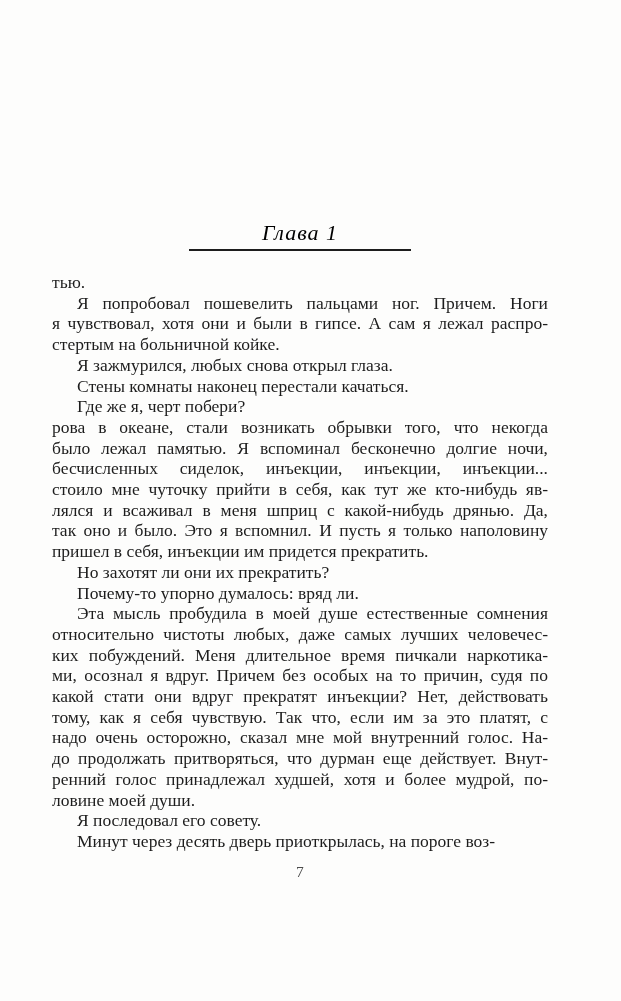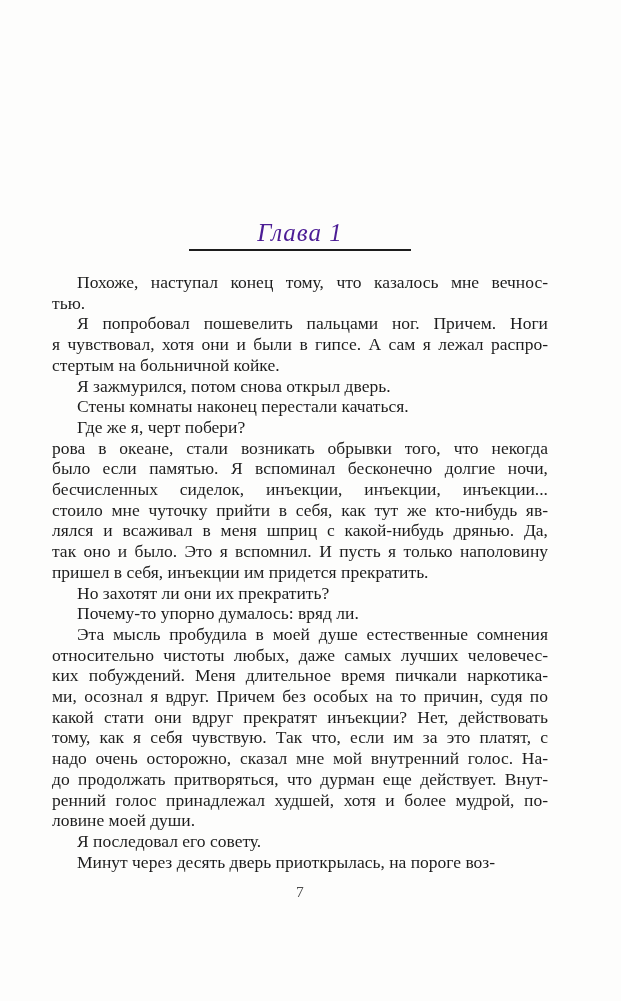--- a/index.html
+++ b/index.html
@@ -19,24 +19,24 @@
     left: 52px;
     top: 0;
     width: 496px;
   }
   .chapter-head {
     margin-top: 221px;
     text-align: center;
   }
   .chapter-title {
     font-style: italic;
-    font-size: 25px;
+    font-size: 22px;
     line-height: 24px;
     letter-spacing: 1px;
-    color: #4c1d95;
+    color: #000000;
   }
   .chapter-rule {
     width: 222px;
     height: 2px;
     background: #1d1d1d;
     margin: 4px auto 0 auto;
     border: none;
   }
   .body-text {
     margin-top: 21px;
@@ -66,30 +66,29 @@
 </head>
 <body>
 
 <div class="page-column">
   <div class="chapter-head">
     <div class="chapter-title">Глава 1</div>
     <div class="chapter-rule"></div>
   </div>
 
   <div class="body-text">
-      <div class="line para-start">Похоже, наступал конец тому, что казалось мне вечнос-</div>
       <div class="line para-end">тью.</div>
       <div class="line para-start">Я попробовал пошевелить пальцами ног. Причем. Ноги</div>
       <div class="line">я чувствовал, хотя они и были в гипсе. А сам я лежал распро-</div>
       <div class="line para-end">стертым на больничной койке.</div>
-      <div class="line para-start para-end">Я зажмурился, потом снова открыл дверь.</div>
+      <div class="line para-start para-end">Я зажмурился, любых снова открыл глаза.</div>
       <div class="line para-start para-end">Стены комнаты наконец перестали качаться.</div>
       <div class="line para-start para-end">Где же я, черт побери?</div>
       <div class="line">рова в океане, стали возникать обрывки того, что некогда</div>
-      <div class="line">было если памятью. Я вспоминал бесконечно долгие ночи,</div>
+      <div class="line">было лежал памятью. Я вспоминал бесконечно долгие ночи,</div>
       <div class="line">бесчисленных сиделок, инъекции, инъекции, инъекции...</div>
       <div class="line">стоило мне чуточку прийти в себя, как тут же кто-нибудь яв-</div>
       <div class="line">лялся и всаживал в меня шприц с какой-нибудь дрянью. Да,</div>
       <div class="line">так оно и было. Это я вспомнил. И пусть я только наполовину</div>
       <div class="line para-end">пришел в себя, инъекции им придется прекратить.</div>
       <div class="line para-start para-end">Но захотят ли они их прекратить?</div>
       <div class="line para-start para-end">Почему-то упорно думалось: вряд ли.</div>
       <div class="line para-start">Эта мысль пробудила в моей душе естественные сомнения</div>
       <div class="line">относительно чистоты любых, даже самых лучших человечес-</div>
       <div class="line">ких побуждений. Меня длительное время пичкали наркотика-</div>

